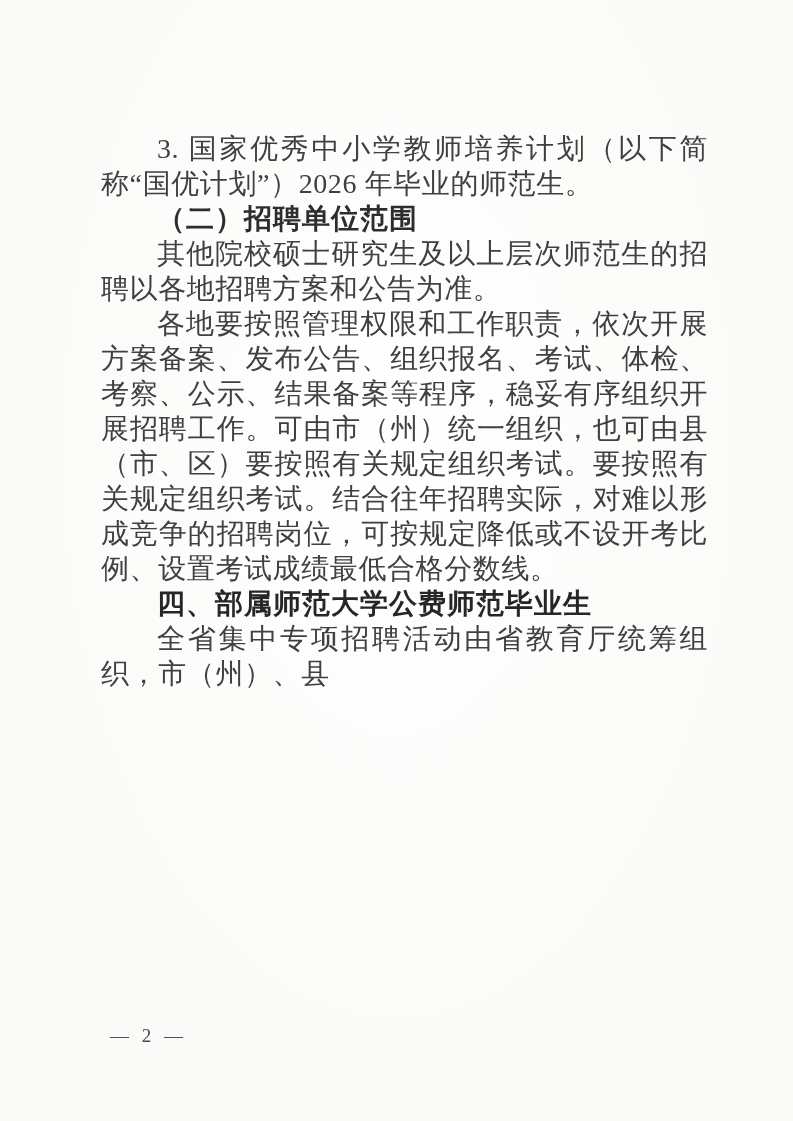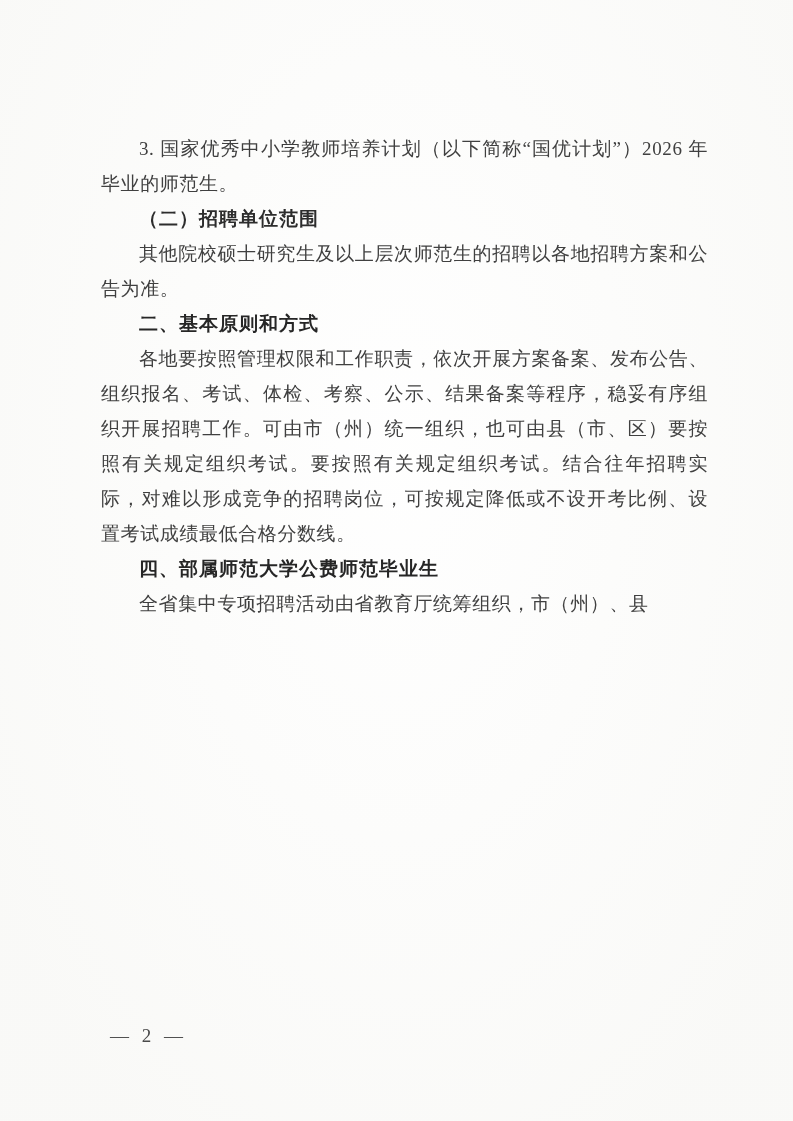--- a/index.html
+++ b/index.html
@@ -25,21 +25,21 @@
   }
   .content {
     position: absolute;
     left: 101px;
     top: 131px;
     width: 607px;
   }
   p.block {
     margin: 0;
     padding: 0;
-    font-size: 19px;
+    font-size: 28px;
     line-height: 35px;
     letter-spacing: 0.6px;
     text-align: justify;
     text-indent: 2em;
     color: #404040;
     word-break: break-all;
   }
   p.heading-kai {
     font-weight: bold;
     color: #2d2d2d;
@@ -63,19 +63,18 @@
   }
 </style>
 </head>
 <body>
 
 <div class="page">
   <div class="content">
       <p class="block body">3. 国家优秀中小学教师培养计划（以下简称“国优计划”）2026 年毕业的师范生。</p>
       <p class="block heading-kai">（二）招聘单位范围</p>
       <p class="block body">其他院校硕士研究生及以上层次师范生的招聘以各地招聘方案和公告为准。</p>
-      <p class="block heading-hei">二、基本原则和方式</p>
       <p class="block body">各地要按照管理权限和工作职责，依次开展方案备案、发布公告、组织报名、考试、体检、考察、公示、结果备案等程序，稳妥有序组织开展招聘工作。可由市（州）统一组织，也可由县（市、区）要按照有关规定组织考试。要按照有关规定组织考试。结合往年招聘实际，对难以形成竞争的招聘岗位，可按规定降低或不设开考比例、设置考试成绩最低合格分数线。</p>
       <p class="block heading-hei">四、部属师范大学公费师范毕业生</p>
       <p class="block body">全省集中专项招聘活动由省教育厅统筹组织，市（州）、县</p>
     </div>
   <div class="footer">— 2 —</div>
 </div>
 
 </body></html>

